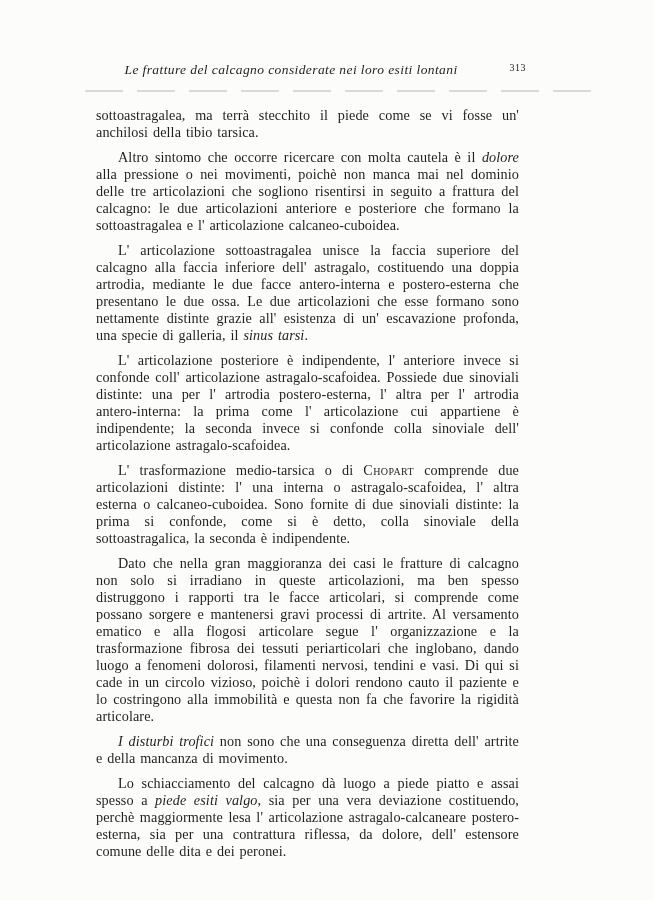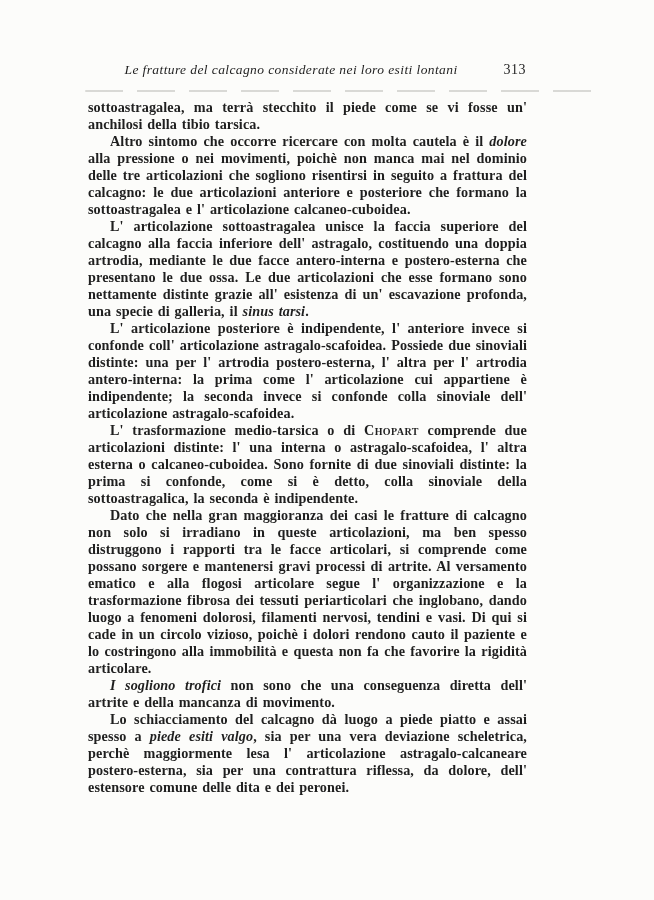--- a/index.html
+++ b/index.html
@@ -32,21 +32,21 @@
     text-align: center;
     font-style: italic;
     letter-spacing: 0.4px;
     white-space: nowrap;
   }
   .running-head .folio {
     position: absolute;
     right: 2px;
     top: 0;
     font-style: normal;
-    font-size: 14px;
+    font-size: 10px;
     letter-spacing: 0.5px;
   }
   
   .head-rule {
     position: absolute;
     left: 85px;
     top: 90px;
     width: 517px;
     height: 2px;
     background: repeating-linear-gradient(
@@ -65,23 +65,22 @@
     left: 88px;
     top: 99px;
     width: 439px;
     font-size: 14.2px;
     line-height: 17px;
     text-align: justify;
     word-spacing: 1.2px;
     letter-spacing: 0.1px;
   }
   .page-body p.para {
-    margin: 0;
+    margin: 8px;
     padding: 0;
-    font-weight: bold;
   }
   .page-body p.para.indent {
     text-indent: 22px;
   }
   .i  { font-style: italic; }
   .sc { font-variant: small-caps; letter-spacing: 0.4px; }
 </style>
 </head>
 <body>
 
@@ -94,17 +93,17 @@
 
   <div class="head-rule"></div>
 
   <div class="page-body">
       <p class="para"><span>sottoastragalea, ma terrà stecchito il piede come se vi fosse un' anchilosi della tibio tarsica.</span></p>
       <p class="para indent"><span>Altro sintomo che occorre ricercare con molta cautela è il </span><span class="i">dolore</span><span> alla pressione o nei movimenti, poichè non manca mai nel dominio delle tre articolazioni che sogliono risentirsi in seguito a frattura del calcagno: le due articolazioni anteriore e posteriore che formano la sottoastragalea e l' articolazione calcaneo-cuboidea.</span></p>
       <p class="para indent"><span>L' articolazione sottoastragalea unisce la faccia superiore del calcagno alla faccia inferiore dell' astragalo, costituendo una doppia artrodia, mediante le due facce antero-interna e postero-esterna che presentano le due ossa. Le due articolazioni che esse formano sono nettamente distinte grazie all' esistenza di un' escavazione profonda, una specie di galleria, il </span><span class="i">sinus tarsi</span><span>.</span></p>
       <p class="para indent"><span>L' articolazione posteriore è indipendente, l' anteriore invece si confonde coll' articolazione astragalo-scafoidea. Possiede due sinoviali distinte: una per l' artrodia postero-esterna, l' altra per l' artrodia antero-interna: la prima come l' articolazione cui appartiene è indipendente; la seconda invece si confonde colla sinoviale dell' articolazione astragalo-scafoidea.</span></p>
       <p class="para indent"><span>L' trasformazione medio-tarsica o di </span><span class="sc">Chopart</span><span> comprende due articolazioni distinte: l' una interna o astragalo-scafoidea, l' altra esterna o calcaneo-cuboidea. Sono fornite di due sinoviali distinte: la prima si confonde, come si è detto, colla sinoviale della sottoastragalica, la seconda è indipendente.</span></p>
       <p class="para indent"><span>Dato che nella gran maggioranza dei casi le fratture di calcagno non solo si irradiano in queste articolazioni, ma ben spesso distruggono i rapporti tra le facce articolari, si comprende come possano sorgere e mantenersi gravi processi di artrite. Al versamento ematico e alla flogosi articolare segue l' organizzazione e la trasformazione fibrosa dei tessuti periarticolari che inglobano, dando luogo a fenomeni dolorosi, filamenti nervosi, tendini e vasi. Di qui si cade in un circolo vizioso, poichè i dolori rendono cauto il paziente e lo costringono alla immobilità e questa non fa che favorire la rigidità articolare.</span></p>
-      <p class="para indent"><span class="i">I sogliono trofici</span><span> non sono che una conseguenza diretta dell' artrite e della mancanza di movimento.</span></p>
-      <p class="para indent"><span>Lo schiacciamento del calcagno dà luogo a piede piatto e assai spesso a </span><span class="i">piede esiti valgo</span><span>, sia per una vera deviazione scheletrica, perchè maggiormente lesa l' articolazione astragalo-calcaneare postero-esterna, sia per una contrattura riflessa, da dolore, dell' estensore comune delle dita e dei peronei.</span></p>
+      <p class="para indent"><span class="i">I disturbi trofici</span><span> non sono che una conseguenza diretta dell' artrite e della mancanza di movimento.</span></p>
+      <p class="para indent"><span>Lo schiacciamento del calcagno dà luogo a piede piatto e assai spesso a </span><span class="i">piede esiti valgo</span><span>, sia per una vera deviazione costituendo, perchè maggiormente lesa l' articolazione astragalo-calcaneare postero-esterna, sia per una contrattura riflessa, da dolore, dell' estensore comune delle dita e dei peronei.</span></p>
     </div>
 
 </div>
 
 </body></html>

